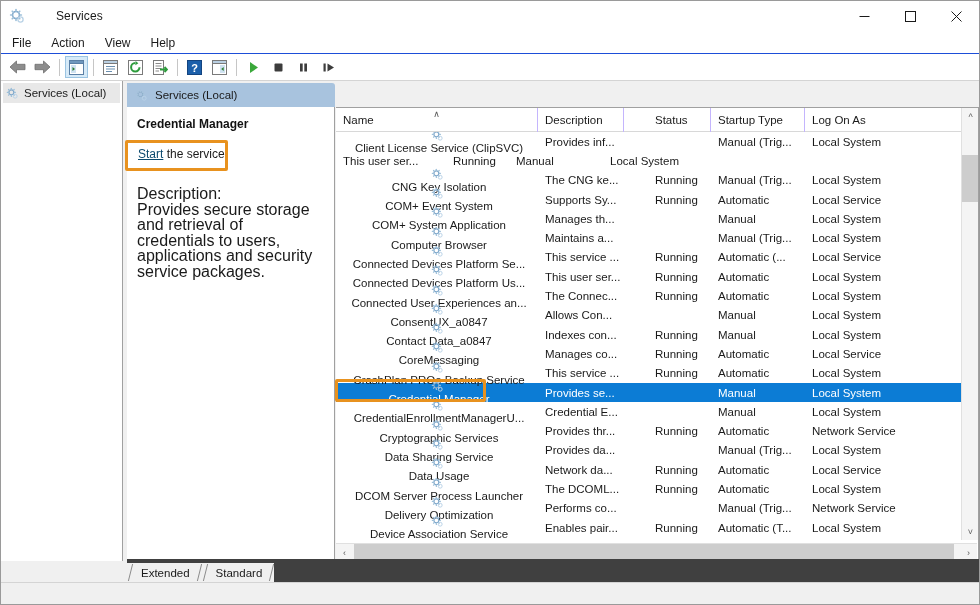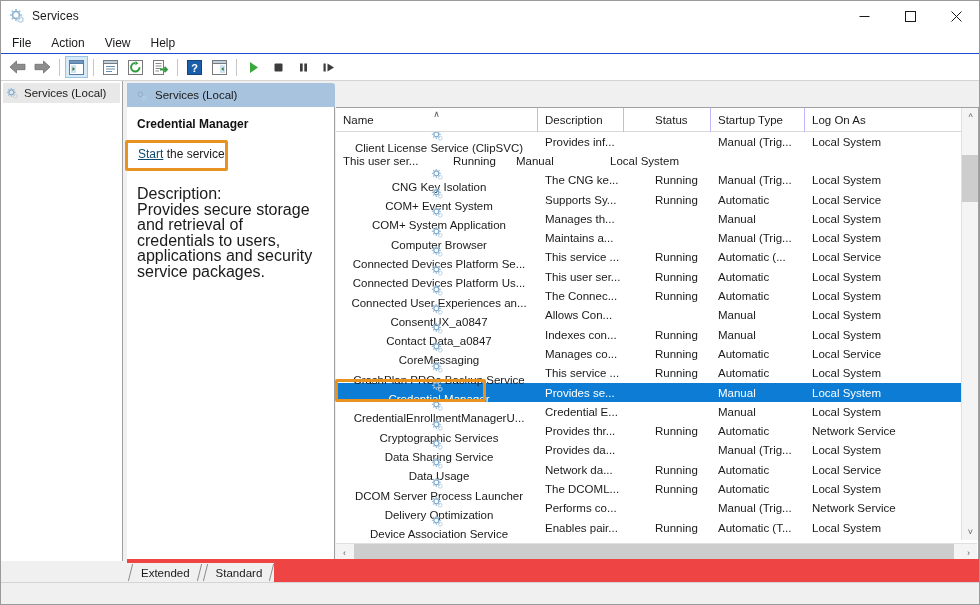--- a/index.html
+++ b/index.html
@@ -17,21 +17,21 @@
     border: 1px solid #9a9a9a;
     background: #f0f0f0;
     overflow: hidden;
   }
 
   
   .titlebar {
     position: absolute; left: 0; top: 0;
     width: 978px; height: 30px;
     background: #ffffff;
-    display: flex; align-items: center;
+    display: flex; align-items: center; gap: 24px;
   }
   .title-icon {
     width: 16px; height: 16px;
     margin-left: 8px; margin-right: 7px;
     position: relative; flex: none;
   }
   .title-text {
     font-size: 12px; color: #1a1a1a;
     letter-spacing: 0.1px;
   }
@@ -271,21 +271,21 @@
   .hs-thumb {
     position: absolute; left: 18px; top: 0;
     width: 600px; height: 17px;
     background: #cdcdcd;
   }
 
   
   .bottom-tabs {
     position: absolute; left: 126px; bottom: 22px;
     width: 852px; height: 23px;
-    background: #ef4444;
+    background: #404040;
     display: flex; align-items: flex-end;
   }
   .tab {
     position: relative;
     height: 19px;
     padding: 0 12px 0 14px;
     font-size: 11.5px; color: #1a1a1a;
     display: flex; align-items: center;
     background: #f0f0f0;
   }

